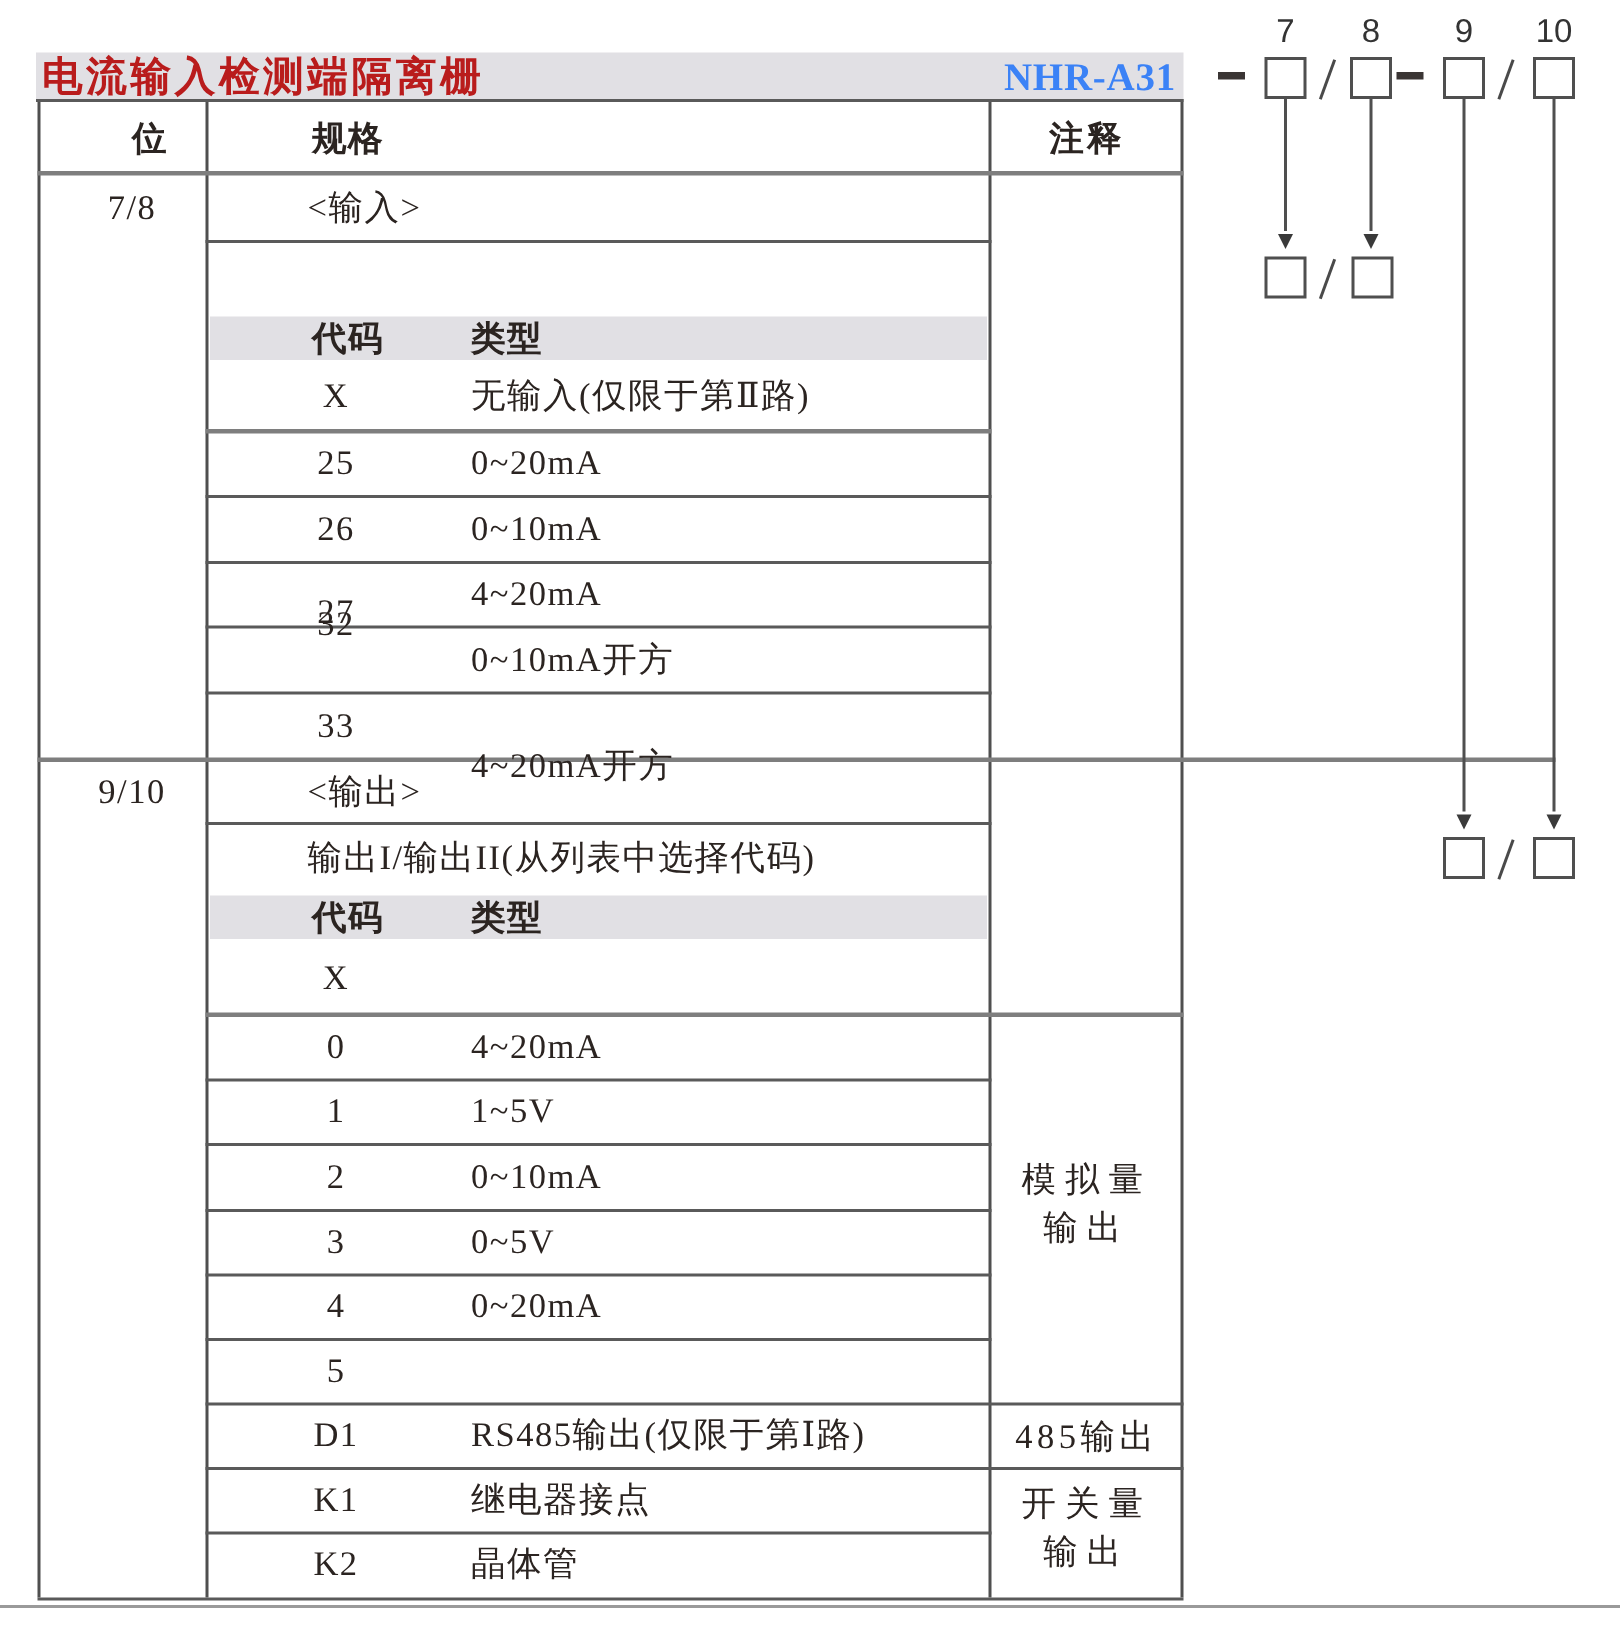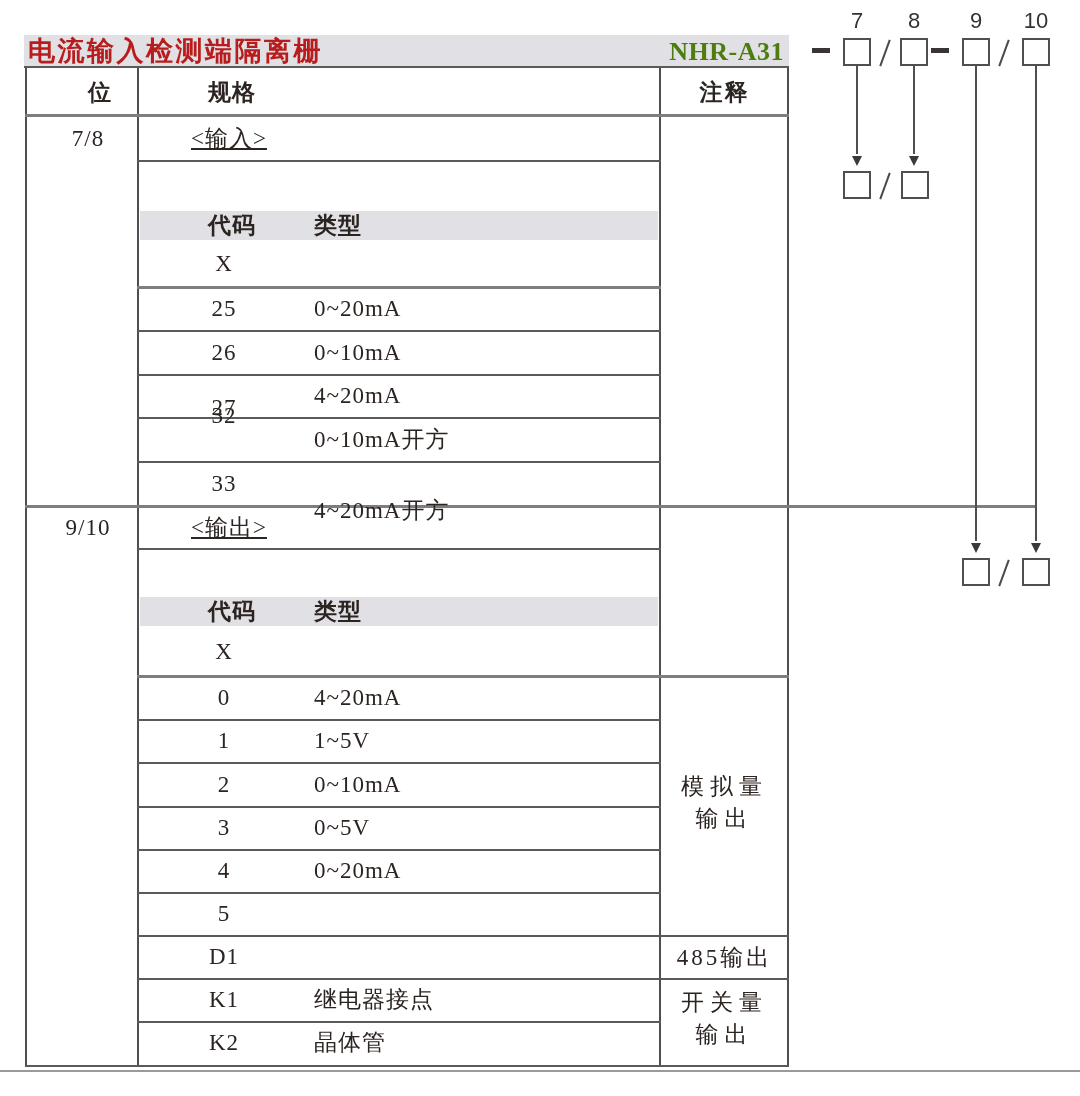--- a/index.html
+++ b/index.html
@@ -10,31 +10,31 @@
   .b{font-weight:bold;}
   .ctr{text-align:center;}
   .vl{position:absolute;width:2px;background:#4f4f4f;}
   .hl{position:absolute;height:2px;background:#5a5a5a;}
   .hlm{position:absolute;height:3px;background:#7e7e7e;}
   .band{position:absolute;background:#e1e0e4;}
   .titlebar{position:absolute;left:24px;top:35px;width:765px;height:31px;background:#e1e0e4;}
   .doc-title{position:absolute;left:28px;top:38px;font-size:27px;line-height:27px;
      font-weight:bold;letter-spacing:2.5px;color:#b91c1c;white-space:nowrap;}
   .model{position:absolute;left:600px;top:38px;width:184px;text-align:right;
-     font-size:26px;line-height:27px;font-weight:bold;letter-spacing:.5px;color:#4d7c0f;}
+     font-size:26px;line-height:27px;font-weight:bold;letter-spacing:.5px;color:#3b82f6;}
   .box{position:absolute;width:24px;height:24px;border:2px solid #4f4f4f;background:#fff;}
   .slash{position:absolute;width:2px;height:28px;background:#4a4a4a;transform:rotate(20deg);}
   .dash{position:absolute;width:18px;height:5px;background:#3a3534;}
   .arr{position:absolute;width:0;height:0;border-left:5px solid transparent;
        border-right:5px solid transparent;border-top:10px solid #3a3a3a;}
   .dig{position:absolute;width:28px;text-align:center;color:#333;
        font:22px/26px "Liberation Sans","DejaVu Sans",sans-serif;}
   .code{left:192px;width:64px;text-align:center;}
   .type{left:314px;}
-  .grp{left:191px;text-decoration:underline;}
+  .grp{left:205px;}
   .note{left:661px;width:127px;text-align:center;letter-spacing:6px;}
 </style>
 </head>
 <body>
 
 <div id="page">
 
   <div class="titlebar"></div>
   <div class="doc-title">电流输入检测端隔离栅</div>
   <div class="model">NHR-A31</div>
@@ -72,49 +72,52 @@
   <div class="t b ctr" style="left:70px;top:79px;width:60px">位</div>
   <div class="t b" style="left:208px;top:79px">规格</div>
   <div class="t b ctr" style="left:661px;top:79px;width:127px;letter-spacing:2px">注释</div>
 
   <div class="t ctr" style="left:58px;top:125px;width:60px">7/8</div>
   <div class="t grp" style="top:125px">&lt;输入&gt;</div>
   <div class="t b" style="left:208px;top:212px">代码</div>
   <div class="t b" style="left:314px;top:212px">类型</div>
 
   <div class="t code" style="top:250px">X</div>
+  <div class="t type" style="top:250px">无输入(仅限于第Ⅱ路)</div>
   <div class="t code" style="top:295px">25</div>
   <div class="t type" style="top:295px">0~20mA</div>
   <div class="t code" style="top:339px">26</div>
   <div class="t type" style="top:339px">0~10mA</div>
   <div class="t code" style="top:394px">27</div>
   <div class="t type" style="top:382px">4~20mA</div>
   <div class="t code" style="top:402px">32</div>
   <div class="t type" style="top:426px">0~10mA开方</div>
   <div class="t code" style="top:470px">33</div>
   <div class="t type" style="top:497px">4~20mA开方</div>
 
   <div class="t ctr" style="left:58px;top:514px;width:60px">9/10</div>
   <div class="t grp" style="top:514px">&lt;输出&gt;</div>
+  <div class="t grp" style="top:558px">输出I/输出II(从列表中选择代码)</div>
   <div class="t b" style="left:208px;top:598px">代码</div>
   <div class="t b" style="left:314px;top:598px">类型</div>
 
   <div class="t code" style="top:638px">X</div>
   <div class="t code" style="top:684px">0</div>
   <div class="t type" style="top:684px">4~20mA</div>
   <div class="t code" style="top:727px">1</div>
   <div class="t type" style="top:727px">1~5V</div>
   <div class="t code" style="top:771px">2</div>
   <div class="t type" style="top:771px">0~10mA</div>
   <div class="t code" style="top:814px">3</div>
   <div class="t type" style="top:814px">0~5V</div>
   <div class="t code" style="top:857px">4</div>
   <div class="t type" style="top:857px">0~20mA</div>
   <div class="t code" style="top:900px">5</div>
   <div class="t code" style="top:943px">D1</div>
+  <div class="t type" style="top:943px">RS485输出(仅限于第Ⅰ路)</div>
   <div class="t code" style="top:986px">K1</div>
   <div class="t type" style="top:986px">继电器接点</div>
   <div class="t code" style="top:1029px">K2</div>
   <div class="t type" style="top:1029px">晶体管</div>
 
   <div class="t note" style="top:773px">模拟量</div>
   <div class="t note" style="top:805px">输出</div>
   <div class="t note" style="top:944px;letter-spacing:3px">485输出</div>
   <div class="t note" style="top:989px">开关量</div>
   <div class="t note" style="top:1021px">输出</div>

